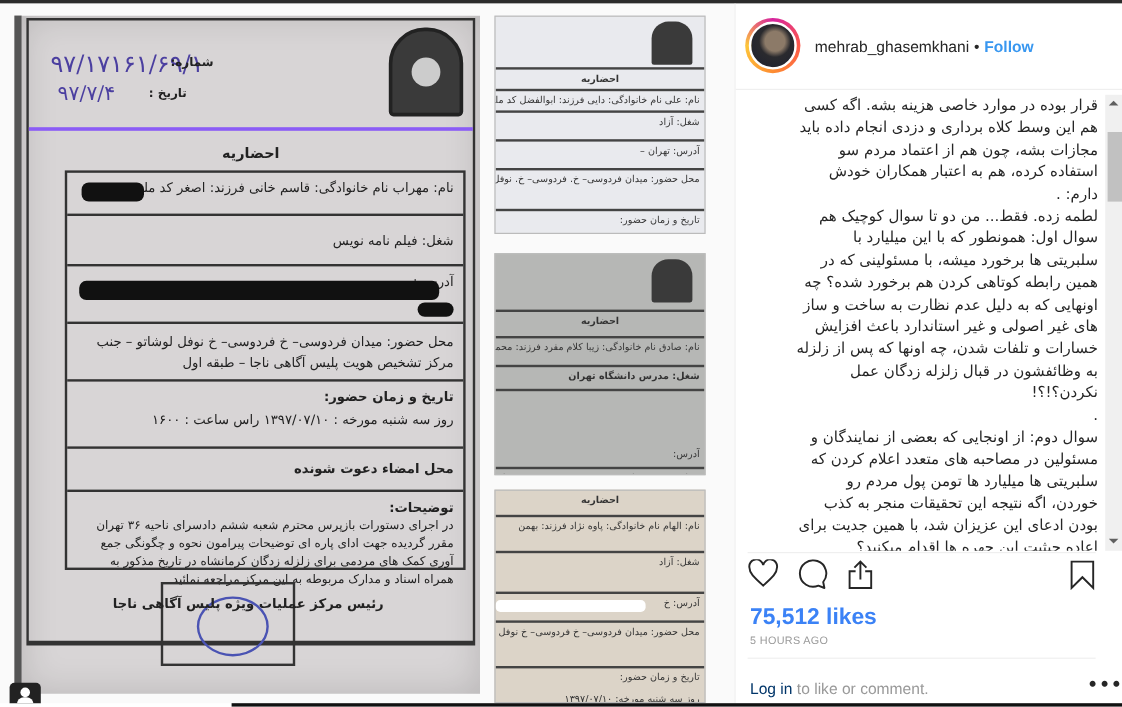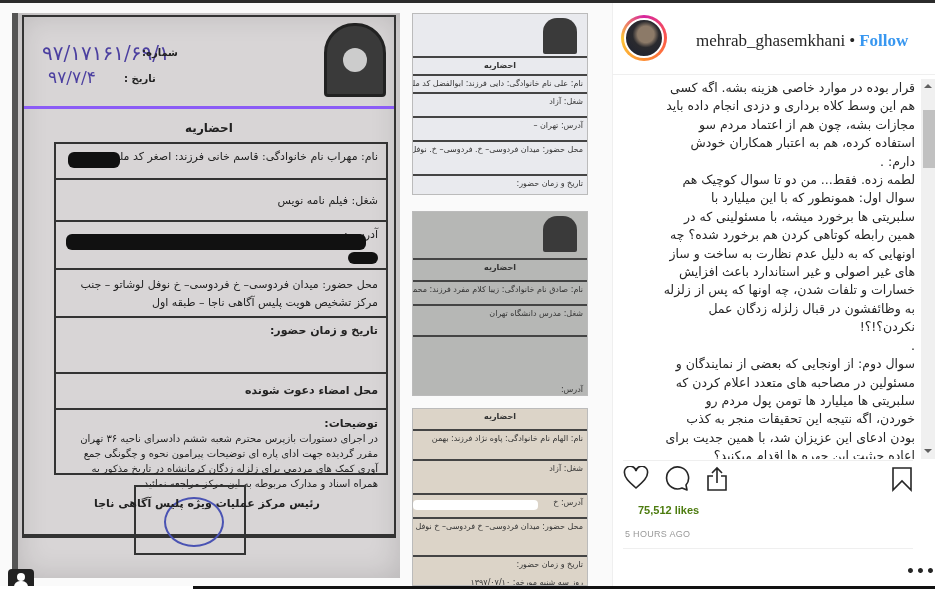--- a/index.html
+++ b/index.html
@@ -43,37 +43,37 @@
   .avatar-small::before { content: ""; position: absolute; left: 9px; top: 4px; width: 8px; height: 8px; background: #fff; border-radius: 50%; }
   .avatar-small::after { content: ""; position: absolute; left: 6px; top: 12px; width: 14px; height: 6px; background: #fff; border-radius: 6px 6px 0 0; }
 
   
   .panel { position: absolute; left: 612px; top: 3px; width: 323px; height: 583px; background: #fff; border-left: 1px solid #efefef; }
   .header { position: absolute; left: 0; top: 0; width: 323px; height: 72px; border-bottom: 1px solid #efefef; }
   .avatar-ring { position: absolute; left: 8px; top: 12px; width: 46px; height: 46px; border-radius: 50%;
     background: conic-gradient(#d6249f, #fd5949, #fd8d32, #fdc63a, #d6249f); }
   .avatar { position: absolute; left: 3px; top: 3px; width: 40px; height: 40px; border-radius: 50%; border: 2px solid #fff;
     background: radial-gradient(circle at 55% 40%, #8c7a68 0 28%, #2a2a2e 45%, #1c2030 100%); }
-  .username { position: absolute; left: 66px; top: 28px; font-size: 17px; color: #262626; font-family: Liberation Serif, serif; margin-left: 17px; }
+  .username { position: absolute; left: 66px; top: 28px; font-size: 13px; color: #262626; font-family: Liberation Sans, sans-serif; }
   .dot { color: #262626; margin: 0 4px; }
   .follow { color: #3897f0; font-weight: bold; }
 
   .caption { position: absolute; left: 10px; top: 76px; width: 292px; height: 380px; overflow: hidden; direction: rtl;
     font-family: "DejaVu Sans", sans-serif; font-size: 12.5px; line-height: 18.4px; color: #262626; text-align: right; }
   .caption p { margin-bottom: 0; white-space: pre-line; }
   .scrollbar { position: absolute; left: 308px; top: 76px; width: 15px; height: 380px; background: #f0f0f0; }
   .scroll-up, .scroll-down { position: absolute; left: 3px; width: 0; height: 0; border-left: 4px solid transparent; border-right: 4px solid transparent; }
   .scroll-up { top: 5px; border-bottom: 4px solid #606060; }
   .scroll-down { bottom: 6px; border-top: 4px solid #606060; }
   .scroll-thumb { position: absolute; left: 2px; top: 31px; width: 12px; height: 58px; background: #c1c1c1; }
   .divider { position: absolute; left: 10px; width: 290px; height: 1px; background: #efefef; }
 
   .actions { position: absolute; left: 10px; top: 458px; width: 292px; height: 40px; }
   .actions svg { position: absolute; top: 5px; }
-  .likes { position: absolute; left: 25px; top: 501px; font-family: "Liberation Sans", sans-serif; font-size: 11px; font-weight: bold; color: #4d7c0f; }
+  .likes { position: absolute; left: 12px; top: 501px; font-family: "Liberation Sans", sans-serif; font-size: 19px; font-weight: bold; color: #3b82f6; }
   .time { position: absolute; left: 12px; top: 526px; font-family: "Liberation Sans", sans-serif; font-size: 9px; letter-spacing: .3px; color: #999; }
   .login-row { position: absolute; left: 12px; top: 563px; font-family: "Liberation Sans", sans-serif; font-size: 13px; color: #999; }
   .login-link { color: #003569; }
   .more { position: absolute; left: 293px; top: 560px; font-size: 14px; color: #262626; letter-spacing: 1px; font-weight: bold; }
 </style>
 </head>
 <body>
 
 <div class="top-bar"></div>
 
@@ -95,20 +95,21 @@
         </div>
         <div class="row" style="height:42px;padding-top:14px;padding-left:12px;">شغل: فیلم نامه نویس</div>
         <div class="row" style="height:48px;">
           <span>آدرس :</span>
           <div class="redact" style="left:10px;top:12px;width:300px;height:16px;"></div>
           <div class="redact" style="right:8px;top:30px;width:30px;height:12px;"></div>
         </div>
         <div class="row" style="height:48px;line-height:18px;">محل حضور: میدان فردوسی– خ فردوسی– خ نوفل لوشاتو – جنب مرکز تشخیص هویت پلیس آگاهی ناجا – طبقه اول</div>
         <div class="row" style="height:56px;">
           <div style="font-weight:bold;">تاریخ و زمان حضور:</div>
+          <div style="margin-top:6px;">روز سه شنبه      مورخه : ۱۳۹۷/۰۷/۱۰      راس ساعت : ۱۶۰۰</div>
         </div>
         <div class="row" style="height:36px;font-weight:bold;padding-top:10px;">محل امضاء دعوت شونده</div>
         <div class="row" style="height:66px;font-size:10px;line-height:15px;">
           <div style="font-weight:bold;font-size:11px;">توضیحات:</div>
           <div>در اجرای دستورات بازپرس محترم شعبه ششم دادسرای ناحیه ۳۶ تهران مقرر گردیده جهت ادای پاره ای توضیحات پیرامون نحوه و چگونگی جمع آوری کمک های مردمی برای زلزله زدگان کرمانشاه در تاریخ مذکور به همراه اسناد و مدارک مربوطه به این مرکز مراجعه نمائید</div>
         </div>
       </div>
       <div class="stamp"></div>
       <div class="stamp-blue"></div>
       <div class="sig-text">رئیس مرکز عملیات ویژه پلیس آگاهی ناجا</div>
@@ -127,21 +128,21 @@
     <div class="sline" style="border:0;">تاریخ و زمان حضور:</div>
     <div class="sline" style="border:0;">روز: چهار شنبه   مورخه: ۱۳۹۷/۰۷/۰۴</div>
   </div>
 
   <div class="doc-side ds2">
     <div class="shead" style="height:48px;">
         <div class="sem"></div>
       </div>
     <div class="sline" style="text-align:center;font-weight:bold;height:22px;">احضاریه</div>
     <div class="sline" style="height:24px;">نام: صادق  نام خانوادگی: زیبا کلام مفرد  فرزند: محمد باقر</div>
-    <div class="sline" style="height:31px;">شغل: مدرس دانشگاه تهران</div>
+    <div class="sline" style="height:20px;font-weight:bold;">شغل: مدرس دانشگاه تهران</div>
     <div class="sline" style="height:20px;margin-top:45px;">آدرس:</div>
     <div class="sline" style="border:0;">محل حضور: میدان فردوسی– خ فردوسی– خ نوفل لوشاتو</div>
     <div class="sline">هویت پلیس آگاهی ناجا – طبقه اول</div>
     <div class="sline" style="border:0;">تاریخ و زمان حضور:</div>
   </div>
 
   <div class="doc-side ds3">
     <div class="sline" style="text-align:center;font-weight:bold;height:22px;">احضاریه</div>
     <div class="sline" style="height:30px;">نام: الهام  نام خانوادگی: پاوه نژاد  فرزند: بهمن</div>
     <div class="sline" style="height:34px;">شغل: آزاد</div>
@@ -214,16 +215,19 @@
     <svg style="left:268px;" width="22" height="26" viewBox="0 0 22 26">
       <path d="M2 2 H20 V24 L11 15 L2 24 Z" fill="none" stroke="#262626" stroke-width="1.6" stroke-linejoin="miter"></path>
     </svg>
   </div>
 
   <div class="likes">75,512 likes</div>
   <div class="time">5 HOURS AGO</div>
 
   <div class="divider" style="top:545px;"></div>
 
+  <div class="login-row">
+    <span class="login-link">Log in</span><span> to like or comment.</span>
+  </div>
   <div class="more">•••</div>
 </div>
 
 <div class="bottom-bar"></div>
 
 </body></html>

